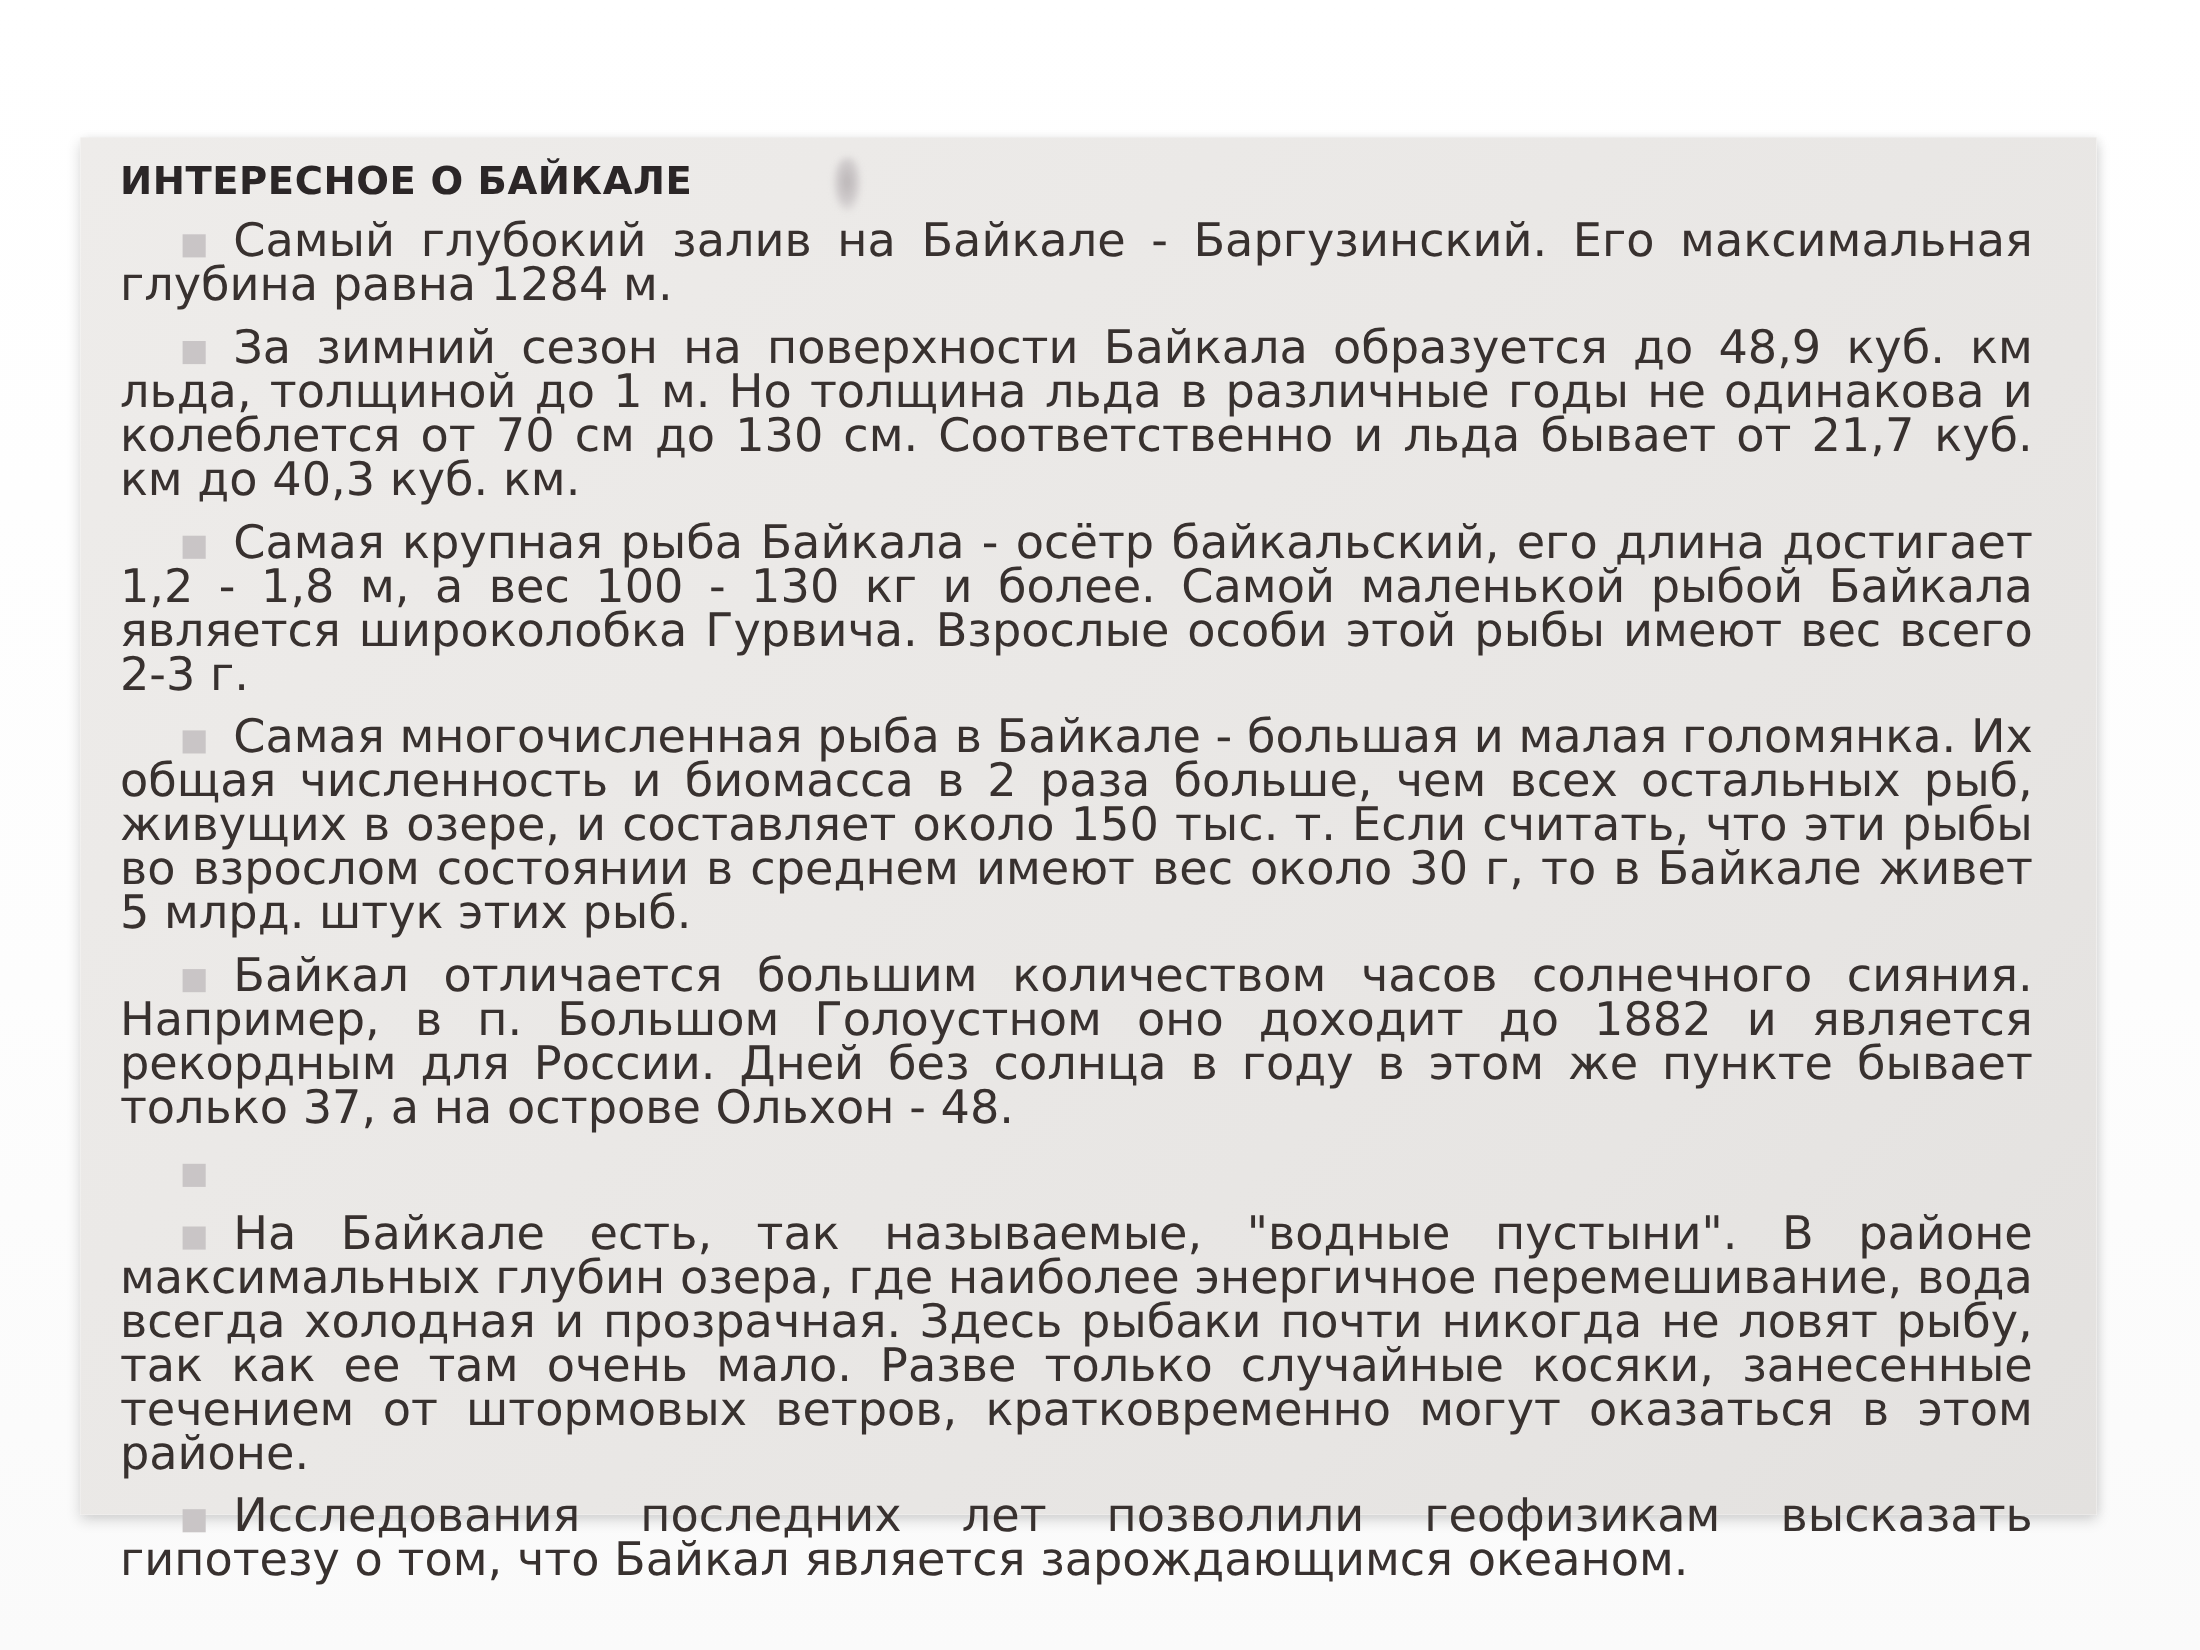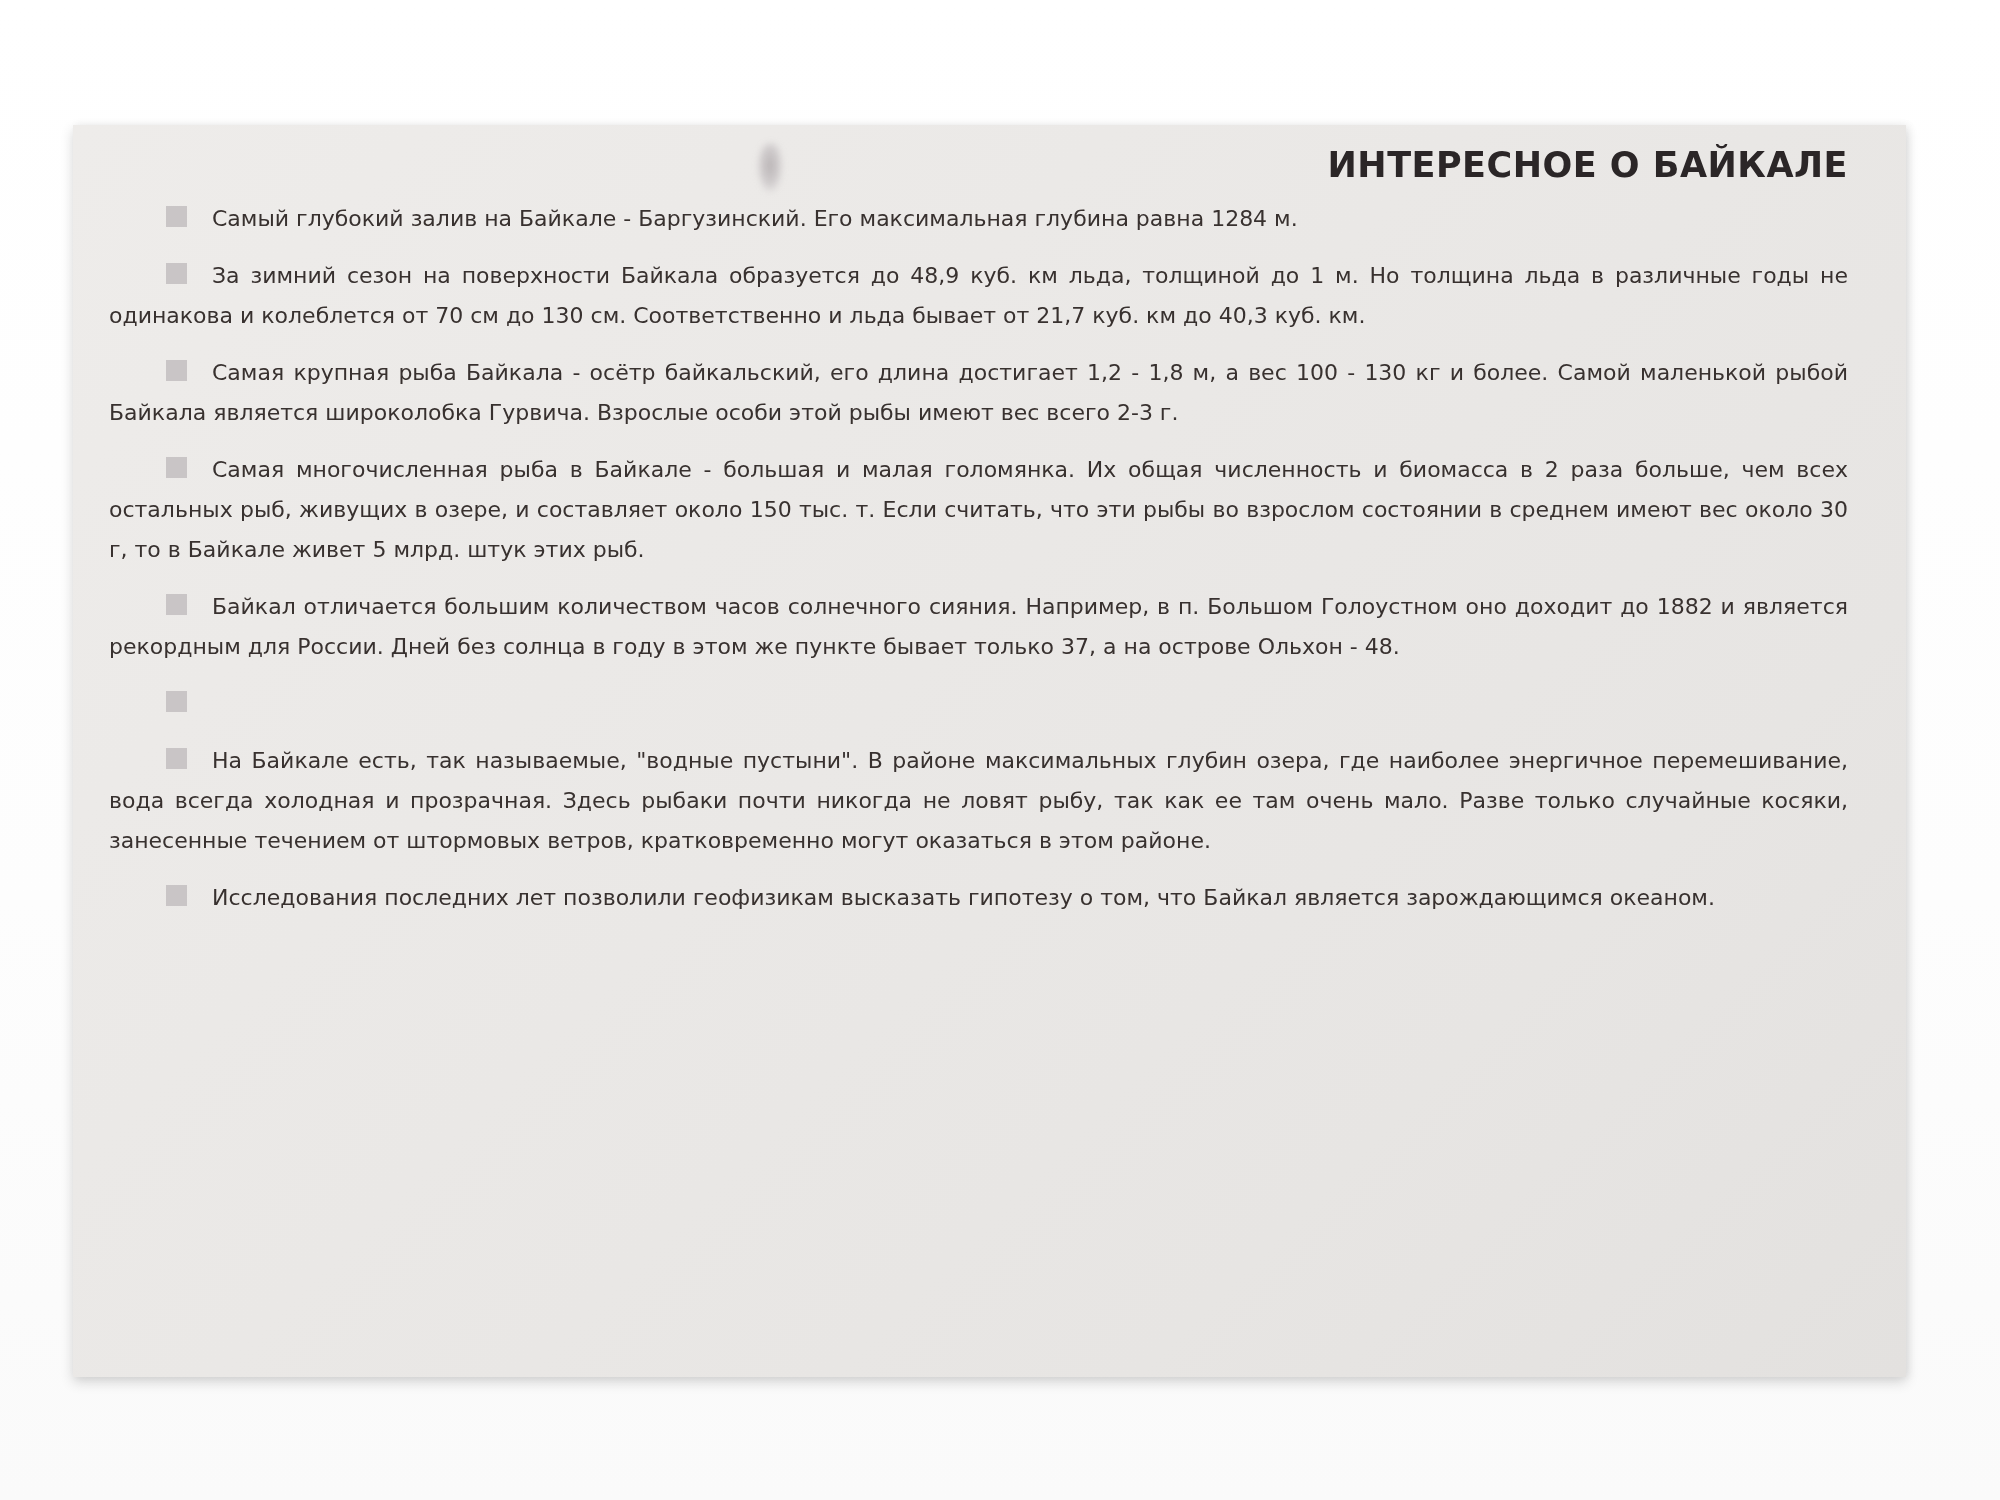--- a/index.html
+++ b/index.html
@@ -26,21 +26,21 @@
     width: 1833px;
     height: 1252px;
     background: linear-gradient(135deg, #eeecea 0%, #eae8e6 45%, #e7e5e3 75%, #e3e1df 100%);
     box-shadow: 0 5px 12px rgba(0,0,0,0.16), 3px 0 8px rgba(0,0,0,0.05);
     padding: 16px 58px 20px 36px;
     color: #38312f;
   }
 
   .title-row {
     position: relative;
-    text-align: right;
+    text-align: left;
     margin: 4px 0 14px 0;
   }
 
   .page-title {
     display: inline-block;
     font-size: 35px;
     line-height: 40px;
     font-weight: bold;
     color: #2b2627;
     letter-spacing: 0.5px;
@@ -52,21 +52,21 @@
     top: -2px;
     width: 26px;
     height: 50px;
     background: radial-gradient(ellipse at 50% 45%, #aaa4a6 0%, #c5c0c2 45%, rgba(201,197,198,0) 75%);
     filter: blur(3px);
     opacity: 0.75;
     border-radius: 50% 40% 45% 55%;
   }
 
   .fact {
-    font-size: 22px;
+    font-size: 42px;
     line-height: 40px;
     text-align: justify;
     text-indent: 57px;
     margin-bottom: 17px;
     color: #38312f;
   }
 
   .bullet-square-icon {
     display: inline-block;
     width: 21px;

